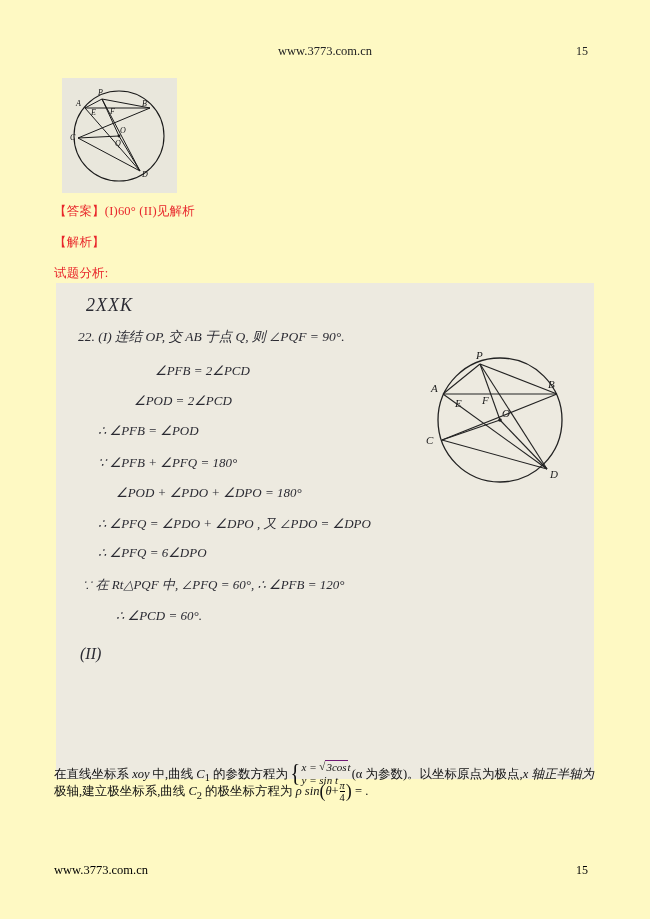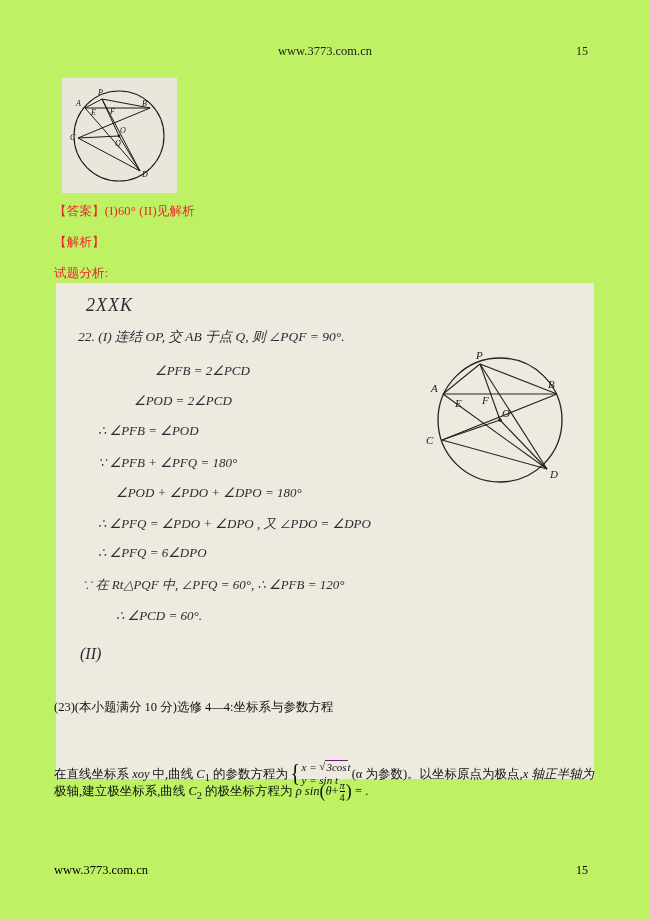--- a/index.html
+++ b/index.html
@@ -12,21 +12,21 @@
     height: 919px;
     font-family: "Liberation Serif", serif;
     color: #000;
     position: relative;
     overflow: hidden;
   }
   .page {
     position: relative;
     width: 650px;
     height: 919px;
-    background: #bef264;
+    background: #fef9c3;
   }
 
   
   .header {
     position: absolute;
     top: 44px;
     left: 0;
     width: 650px;
     height: 18px;
     font-size: 12.5px;
@@ -299,21 +299,20 @@
           <text x="68" y="76">F</text>
           <text x="12" y="116">C</text>
           <text x="88" y="89">O</text>
           <text x="136" y="150">D</text>
         </g>
       </svg>
     </div>
 
   </div>
 
-  <div class="body-text" id="q23-line">(23)(本小题满分 10 分)选修 4—4:坐标系与参数方程</div>
 
   <div class="body-text" id="para-1">
     <span>在直线坐标系 </span><span class="mi">xoy</span><span> 中,曲线 </span><span class="mi">C</span><sub>1</sub><span> 的参数方程为</span><span class="sys"><span class="brace">{</span><span class="rows"><span style="display:block;"><span>x</span><span> = </span><span class="sqrt-wrap"><span class="rad">√</span><span class="under">3cos</span></span><span>t</span></span><span style="display:block;">y = sin t</span></span></span><span>(α 为参数)。以坐标原点为极点,</span><span class="mi">x 轴正半轴为</span>
   </div>
 
   <div class="body-text" id="para-2">
     <span>极轴,建立极坐标系,曲线 </span><span class="mi">C</span><sub>2</sub><span> 的极坐标方程为 </span><span class="mi">ρ</span> <span class="mi">sin</span><span class="paren-big">(</span><span class="mi">θ</span><span>+</span><span class="frac"><span class="num mi">π</span><span class="den">4</span></span><span class="paren-big">)</span><span> =   .</span>
   </div>
 
   <div class="footer">

